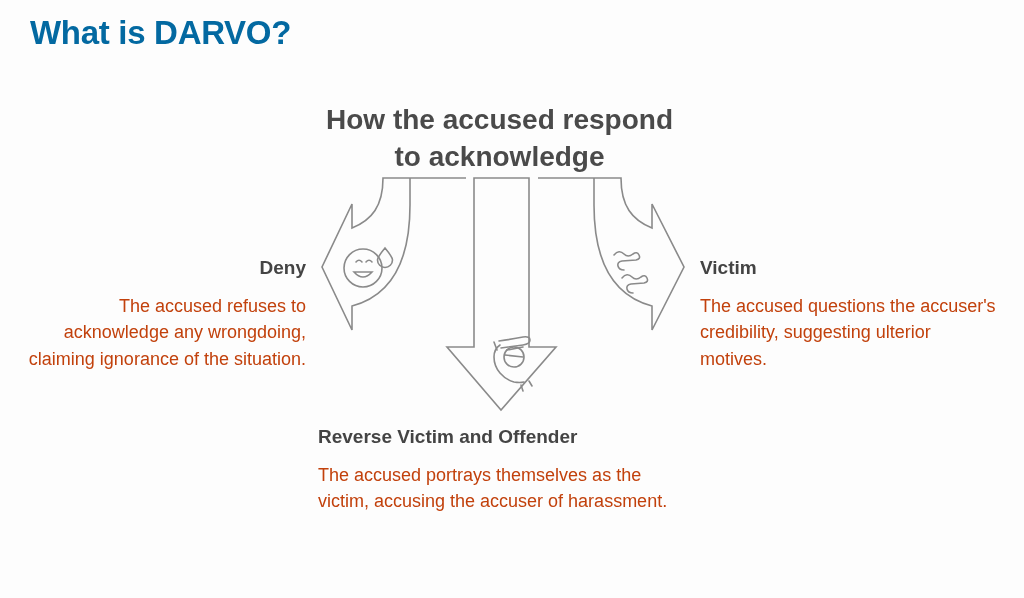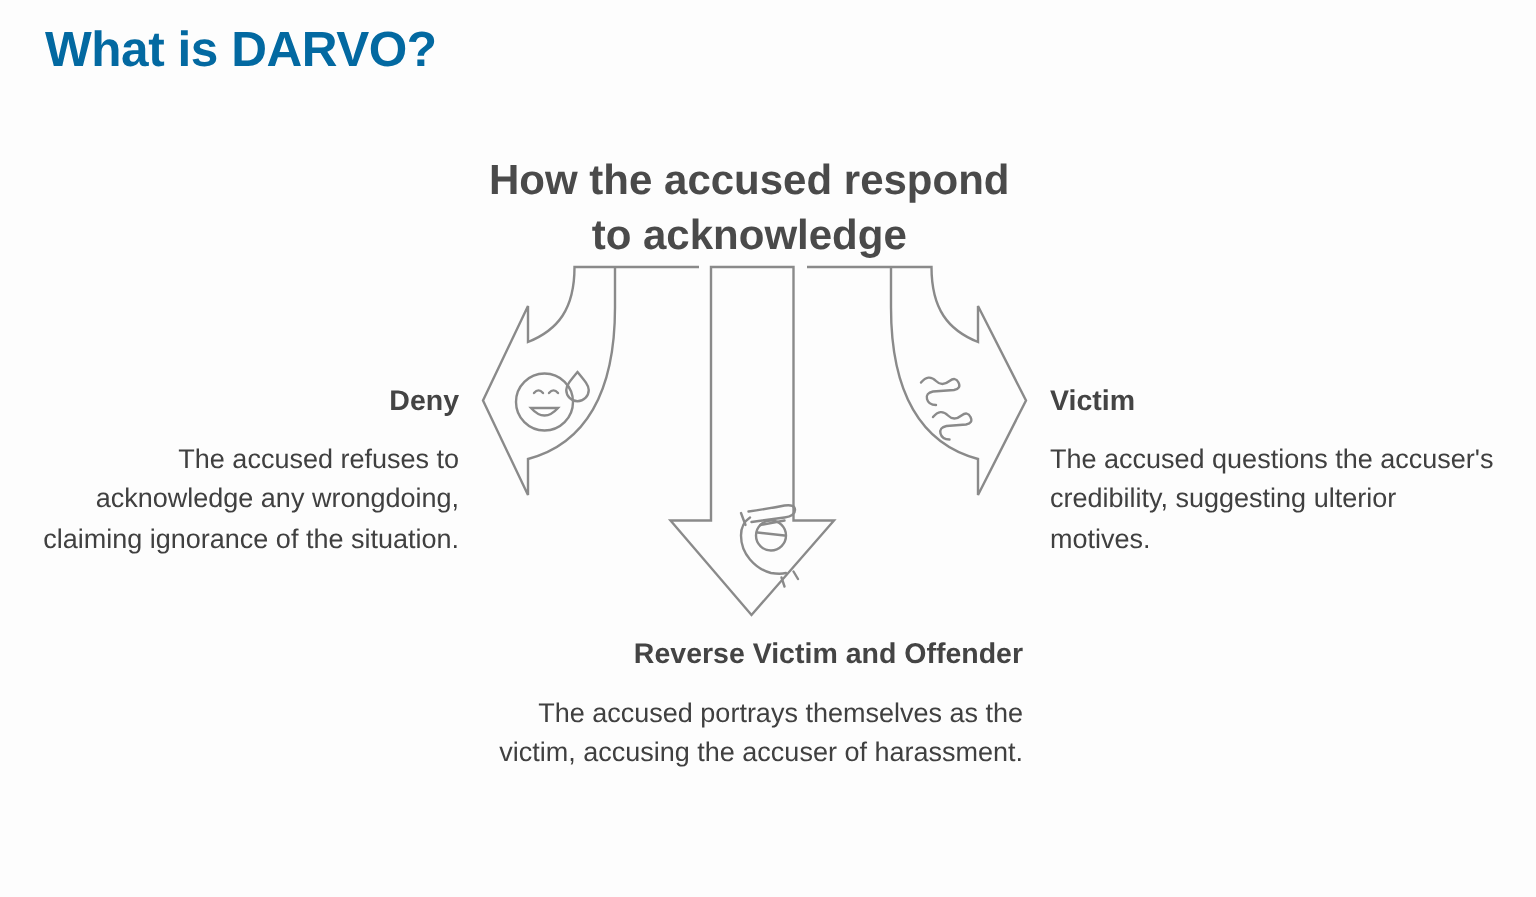--- a/index.html
+++ b/index.html
@@ -62,42 +62,42 @@
   }
   .branch-label {
     font-size: 19px;
     font-weight: bold;
     color: #444444;
     line-height: 1.2;
   }
   .branch-desc {
     font-size: 18px;
     font-weight: normal;
-    color: #404040;
+    color: #c2410c;
     line-height: 1.48;
     margin-top: 13px;
   }
 
   .branch-deny {
     left: 24px;
     top: 257px;
     width: 282px;
     text-align: right;
   }
   .branch-attack {
     left: 700px;
     top: 257px;
     width: 300px;
     text-align: left;
   }
   .branch-rvo {
     left: 318px;
     top: 426px;
     width: 364px;
-    text-align: right;
+    text-align: left;
   }
   .branch-rvo .branch-desc {
   }
 </style>
 </head>
 <body>
 
 <div class="slide">
 
   <div class="page-title">What is DARVO?</div>

